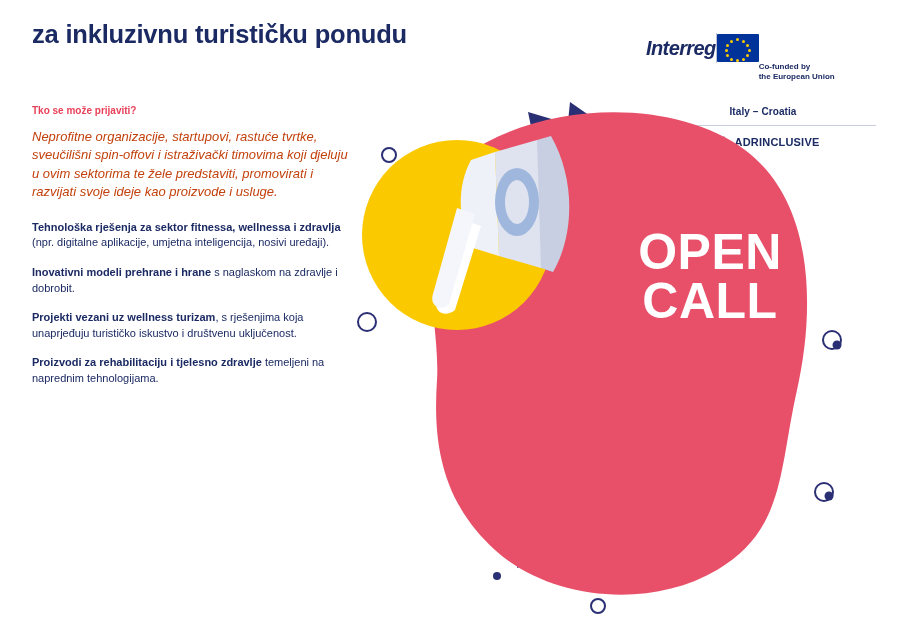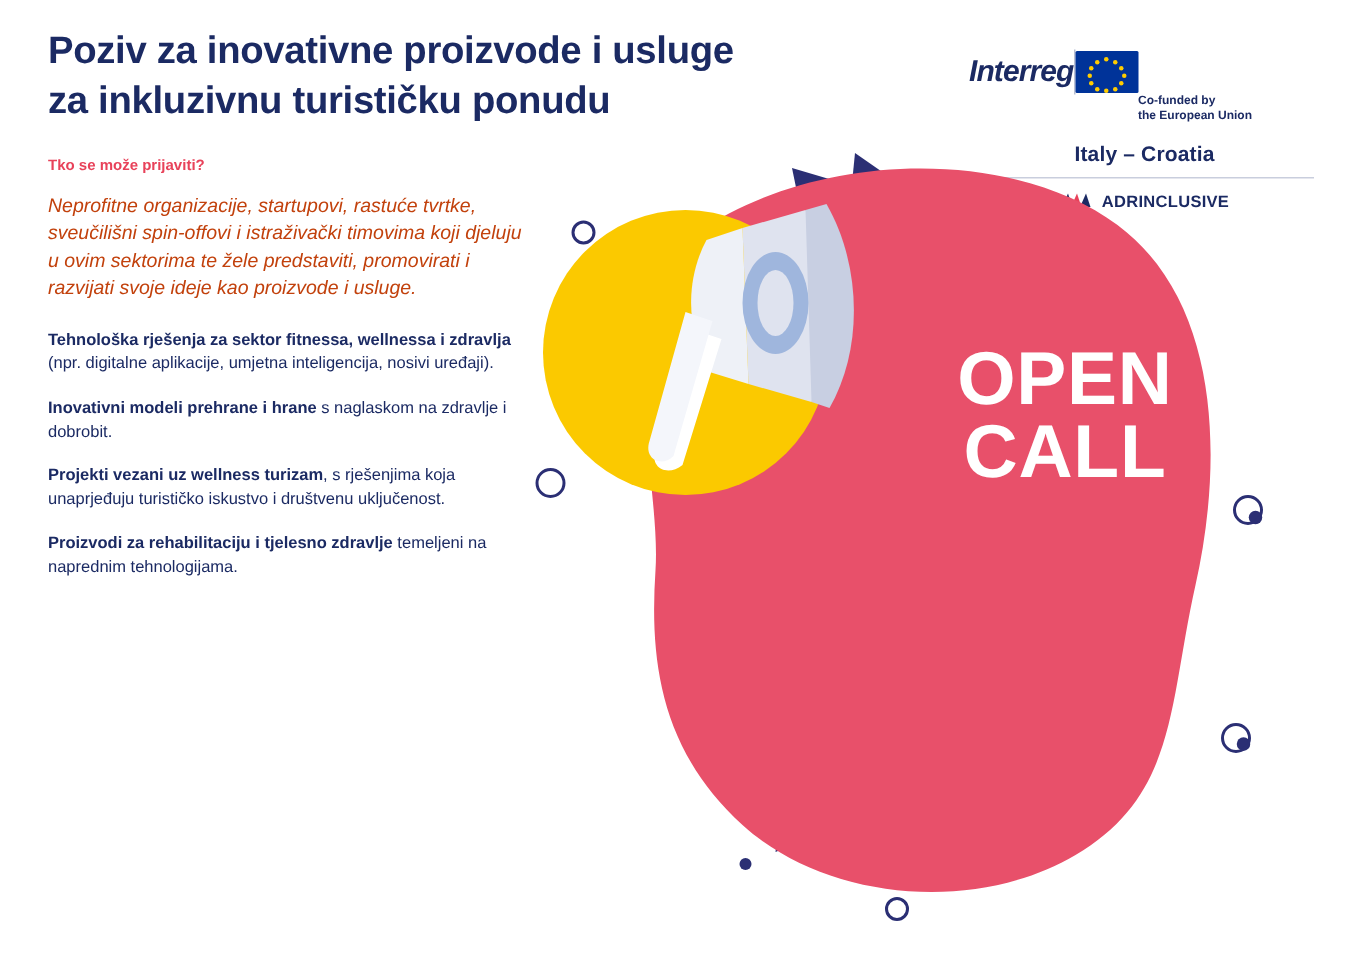--- a/index.html
+++ b/index.html
@@ -76,24 +76,24 @@
   }
   .eu-text {
     font-size: 8px;
     color: #1b2a63;
     text-align: left;
     line-height: 1.25;
     font-weight: 600;
     margin-top: 48px;
   }
   .interreg-sub {
-    font-size: 14px;
-    font-weight: bold;
-    color: #1b2a63;
-    margin-top: 12px;
+    font-size: 10px;
+    font-weight: bold;
+    color: #1b2a63;
+    margin-top: 24px;
     letter-spacing: 0.1px;
   }
   .hr-sep {
     height: 1px;
     background: #c9cedd;
     margin: 8px 6px 8px 6px;
   }
   .adr-row {
     display: flex;
     align-items: flex-end;
@@ -174,21 +174,20 @@
     font-weight: bold;
     line-height: 1.38;
     letter-spacing: 0.2px;
   }
   .oc-sub div { white-space: nowrap; }
 </style>
 </head>
 <body>
 
 <div class="poster-title">
-  <span class="line">Poziv za inovativne proizvode i usluge</span>
   <span class="line">za inkluzivnu turističku ponudu</span>
 </div>
 
 <div class="logo-block">
   <div class="interreg-row">
     <div class="interreg-word">
       <span>Interreg</span>
     </div>
     <div class="divider-v"></div>
     <div class="eu-flag">

